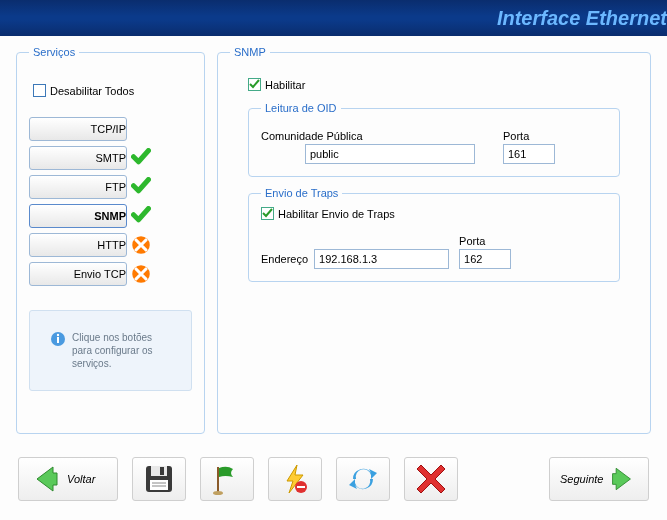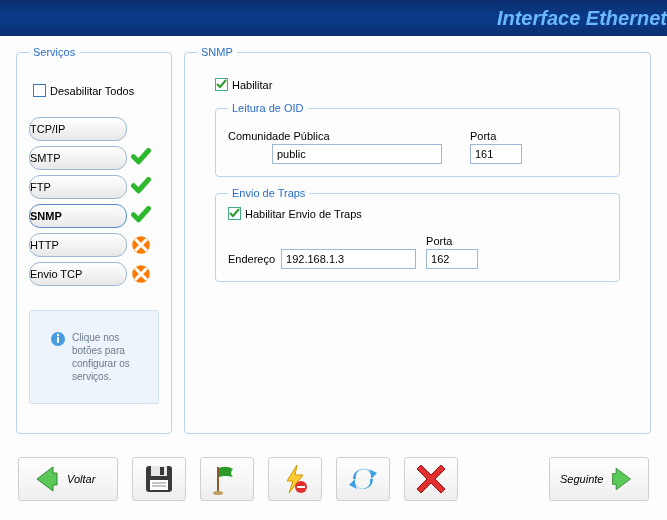--- a/index.html
+++ b/index.html
@@ -3,30 +3,30 @@
 <meta charset="utf-8">
 <style>
   * { box-sizing: border-box; margin: 0; padding: 0; font-family: Tahoma, Arial, sans-serif; font-size: 11px; }
   body { width: 667px; height: 520px; background: #fdfdfd; overflow: hidden; }
   .title-bar { height: 36px; background: linear-gradient(#0a2d6e,#0b3a8a 45%,#0b3a8a 55%,#0a2d6e); display:flex; align-items:center; justify-content:flex-end; }
   .title-bar span { color:#6cb8ff; font-size:20px; font-weight:bold; font-style:italic; }
   .main { display:flex; gap:12px; padding:10px 16px 0 16px; height:412px; }
 
   fieldset.group { border:1px solid #b8d4f0; border-radius:4px; padding:8px 12px 12px 12px; position:relative; }
   fieldset.group > legend { color:#2a6ec9; padding:0 4px; font-size:11px; }
-  .services { width:156px; height:388px; }
+  .services { width:189px; height:388px; }
   .snmp { flex:1; height:388px; }
 
   .chk { display:inline-flex; align-items:center; gap:4px; cursor:pointer; }
   .chk .box { width:13px; height:13px; border:1px solid #4a8; display:inline-flex; align-items:center; justify-content:center; background:#fff; }
   .chk .box.unchecked { border-color:#3c78b8; }
   .chk .box svg { width:11px; height:11px; }
 
   .svc-row { display:flex; align-items:center; gap:4px; margin-bottom:5px; }
-  .svc-btn { width:98px; height:24px; background:linear-gradient(#ffffff,#e8e8e8); border:1px solid #9db8d6; border-radius:11px; text-align:left; line-height:22px; cursor:pointer; }
+  .svc-btn { width:98px; height:24px; background:linear-gradient(#ffffff,#e8e8e8); border:1px solid #9db8d6; border-radius:3px; text-align:right; line-height:22px; cursor:pointer; }
   .svc-btn.active { font-weight:bold; border-color:#5a8acc; }
   .status-icon { width:20px; height:20px; display:inline-flex; align-items:center; justify-content:center; }
 
   .info-box { margin-top:24px; background:#eef4fb; border:1px solid #d0e0f0; border-radius:3px; padding:20px; display:flex; gap:6px; }
   .info-box .i-icon { width:16px; height:16px; flex-shrink:0; }
   .info-box span { color:#6a7a8a; font-size:10px; line-height:1.3; }
 
   .sub-group { margin:10px 18px 0 18px; padding:20px 18px 24px 18px; }
   .enable-row { margin:12px 0 0 18px; }
 

